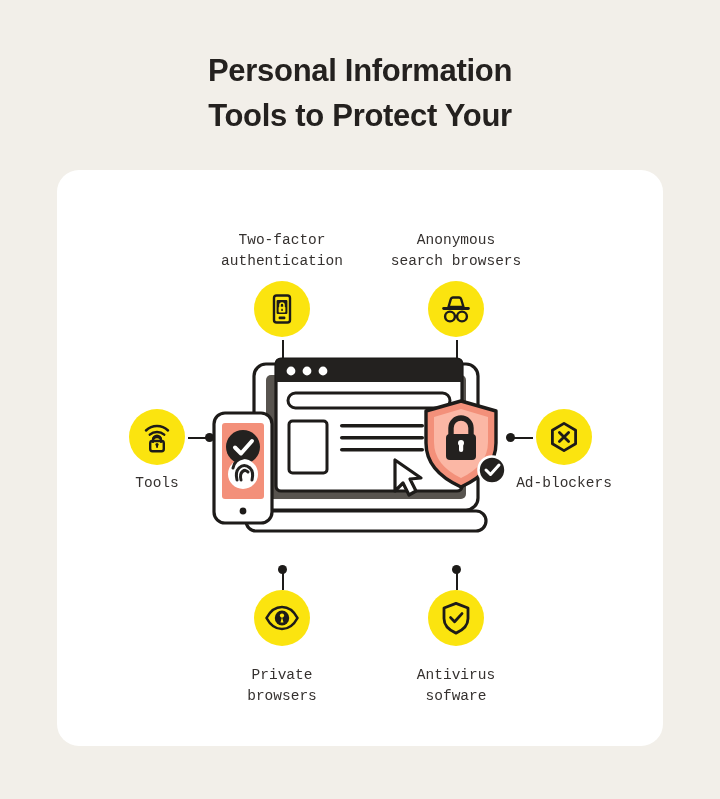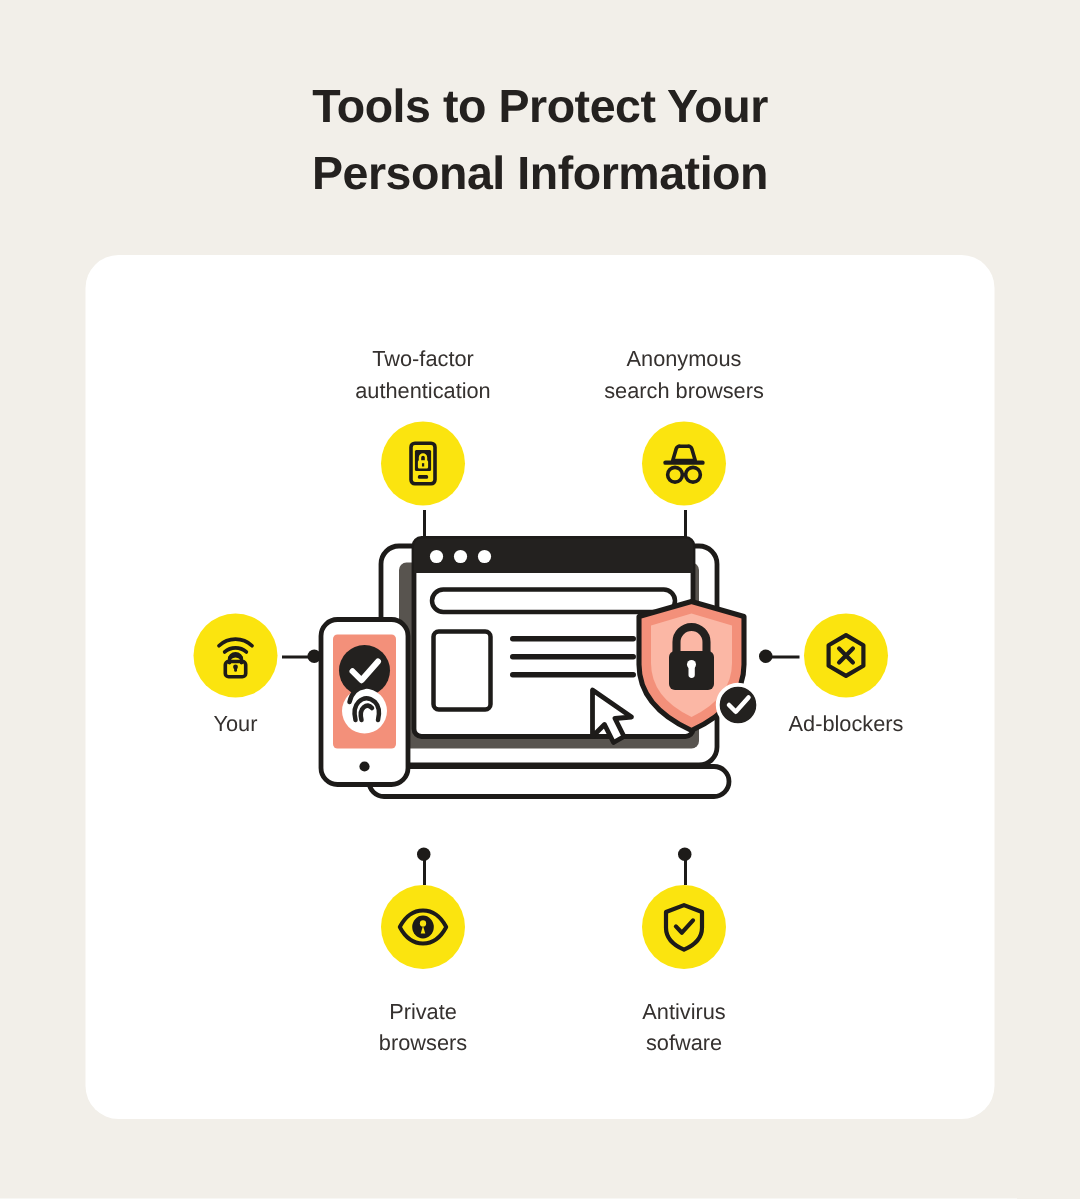--- a/index.html
+++ b/index.html
@@ -40,20 +40,21 @@
     background: #ffffff;
     border-radius: 22px;
   }
 
   
   .node {
     position: absolute;
     width: 160px;
     margin-left: -80px;   
     text-align: center;
+    font-family: Liberation Mono, monospace;
   }
   .node-label {
     font-size: 14.5px;
     line-height: 21px;
     color: #35312f;
     white-space: pre-line;
   }
   .badge {
     width: 56px;
     height: 56px;
@@ -96,22 +97,22 @@
     top: 355px;
     width: 340px;
     height: 210px;
   }
   .illo svg { display: block; }
 </style>
 </head>
 <body>
 
 <div class="page-title">
+  <span class="tl-line">Personal Information</span>
   <span class="tl-line">Tools to Protect Your</span>
-  <span class="tl-line">Personal Information</span>
 </div>
 
 <div class="card"></div>
 
 <div class="conn v" style="left:282px; top:340px; height:22px;"></div>
 <div class="dot" style="left:278px; top:358px;"></div>
 
 <div class="conn v" style="left:456px; top:340px; height:22px;"></div>
 <div class="dot" style="left:452px; top:358px;"></div>
 
@@ -227,21 +228,21 @@
         <path d="M6 10.5 a16 16 0 0 1 22 0" stroke="#1d1b19" stroke-width="2.5" stroke-linecap="round" fill="none"></path>
         <path d="M9.8 14.6 a11 11 0 0 1 14.4 0" stroke="#1d1b19" stroke-width="2.5" stroke-linecap="round" fill="none"></path>
         <path d="M13.4 18.4 a6 6 0 0 1 7.2 0" stroke="#1d1b19" stroke-width="2.5" stroke-linecap="round" fill="none"></path>
         <path d="M13 21.8 v-2 a4 4 0 0 1 8 0 v2" stroke="#1d1b19" stroke-width="2.4" fill="none" stroke-linecap="round"></path>
         <rect x="10.2" y="21" width="13.6" height="10.2" rx="2.2" stroke="#1d1b19" stroke-width="2.4" fill="none"></rect>
         <rect x="16.1" y="24.3" width="1.9" height="3.6" rx="0.95" fill="#1d1b19"></rect>
         <circle cx="17" cy="24.6" r="1.6" fill="#1d1b19"></circle>
       </svg>
     </span>
   </div>
-  <div class="node-label">Your</div>
+  <div class="node-label">Tools</div>
 </div>
 
 <div class="node side" style="left:564px; top:409px;">
   <div class="badge">
     <span>
       <svg width="34" height="34" viewBox="0 0 34 34" fill="none" xmlns="http://www.w3.org/2000/svg">
         <path d="M17 3.4 L28.6 10.2 L28.6 23.8 L17 30.6 L5.4 23.8 L5.4 10.2 Z" stroke="#1d1b19" stroke-width="2.8" stroke-linejoin="round" fill="none"></path>
         <path d="M12.4 12.4 L21.6 21.6 M21.6 12.4 L12.4 21.6" stroke="#1d1b19" stroke-width="2.8" stroke-linecap="round"></path>
       </svg>
     </span>

